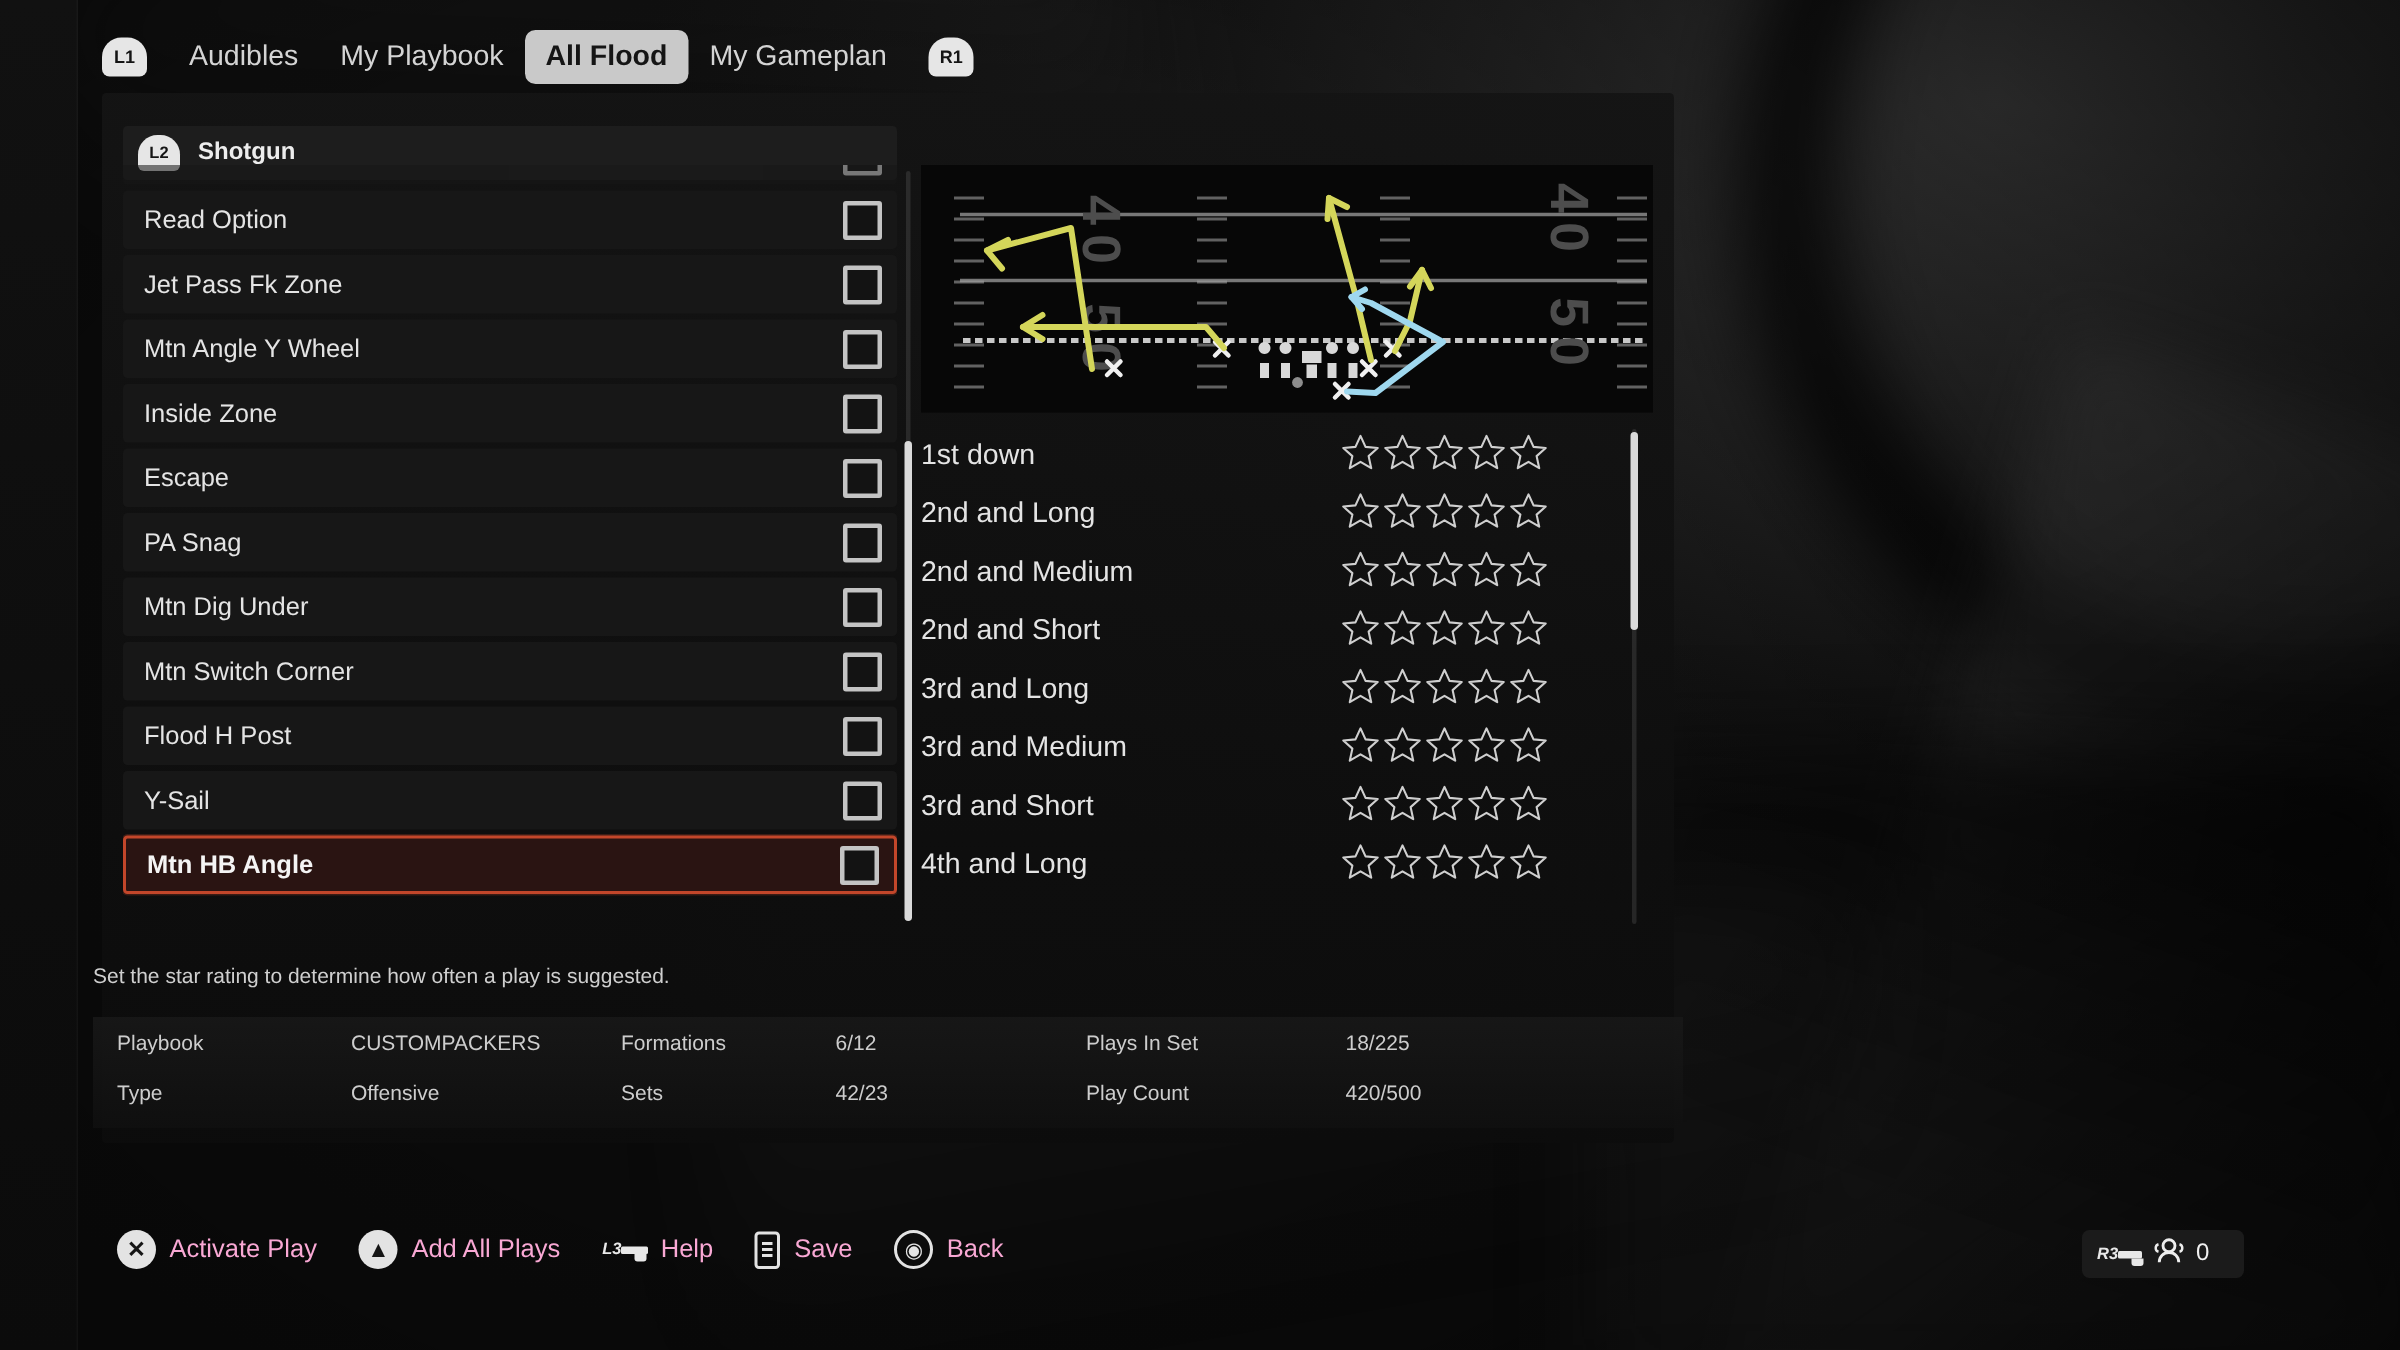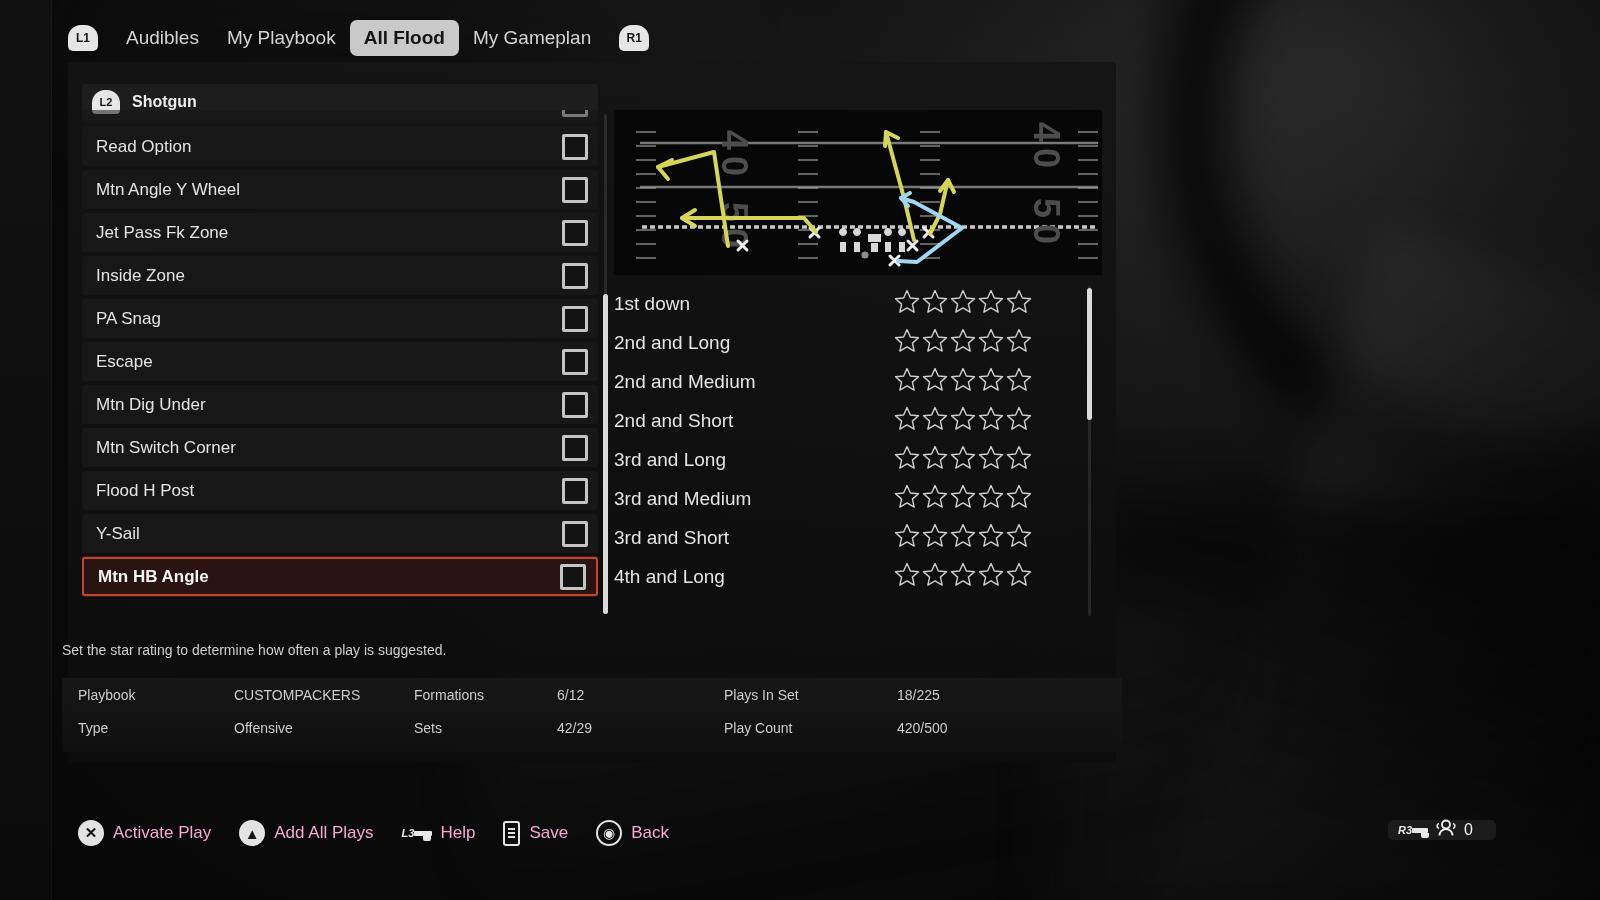--- a/index.html
+++ b/index.html
@@ -233,21 +233,21 @@
   .btn-touchpad {
     width: 17px; height: 25px;
     border: 2px solid #e3e3e3; border-radius: 3px;
     display: flex; flex-direction: column; justify-content: center; gap: 2px; padding: 0 3px;
   }
   .btn-touchpad i { display: block; height: 2px; background: #e3e3e3; }
 
   
   .online {
     position: absolute; left: 1388px; top: 820px;
-    width: 108px; height: 20px;
+    width: 108px; height: 32px;
     background: #1b1b1b; border-radius: 5px;
     display: flex; align-items: center; gap: 7px; padding: 0 10px;
   }
   .online-count { font-size: 16px; color: #f0f0f0; }
 </style>
 </head>
 <body>
 
 <div id="root">
 
@@ -286,37 +286,37 @@
       <div id="playlist-host" style="position:relative;top:-26px;">
           <div class="play-row partial">
             <div class="play-name">RPO Zone Peek Glance</div>
             <div class="play-check"></div>
           </div>
           <div class="play-row">
             <div class="play-name">Read Option</div>
             <div class="play-check"></div>
           </div>
           <div class="play-row">
+            <div class="play-name">Jet Pass Fk Zone</div>
+            <div class="play-check"></div>
+          </div>
+          <div class="play-row">
             <div class="play-name">Mtn Angle Y Wheel</div>
             <div class="play-check"></div>
           </div>
           <div class="play-row">
-            <div class="play-name">Jet Pass Fk Zone</div>
-            <div class="play-check"></div>
-          </div>
-          <div class="play-row">
             <div class="play-name">Inside Zone</div>
             <div class="play-check"></div>
           </div>
           <div class="play-row">
+            <div class="play-name">Escape</div>
+            <div class="play-check"></div>
+          </div>
+          <div class="play-row">
             <div class="play-name">PA Snag</div>
-            <div class="play-check"></div>
-          </div>
-          <div class="play-row">
-            <div class="play-name">Escape</div>
             <div class="play-check"></div>
           </div>
           <div class="play-row">
             <div class="play-name">Mtn Dig Under</div>
             <div class="play-check"></div>
           </div>
           <div class="play-row">
             <div class="play-name">Mtn Switch Corner</div>
             <div class="play-check"></div>
           </div>
@@ -628,21 +628,21 @@
           <div class="info-cell ic-v1">CUSTOMPACKERS</div>
           <div class="info-cell ic-k2">Formations</div>
           <div class="info-cell ic-v2">6/12</div>
           <div class="info-cell ic-k3">Plays In Set</div>
           <div class="info-cell ic-v3">18/225</div>
         </div>
         <div class="info-row">
           <div class="info-cell ic-k1">Type</div>
           <div class="info-cell ic-v1">Offensive</div>
           <div class="info-cell ic-k2">Sets</div>
-          <div class="info-cell ic-v2">42/29</div>
+          <div class="info-cell ic-v2">42/23</div>
           <div class="info-cell ic-k3">Play Count</div>
           <div class="info-cell ic-v3">420/500</div>
         </div>
       </div>
   </div>
 
   <div class="actionbar">
     <div id="actions-host" style="display:flex;align-items:center;gap:28px;">
         <div class="action">
           <div class="btn-filled">✕</div>

